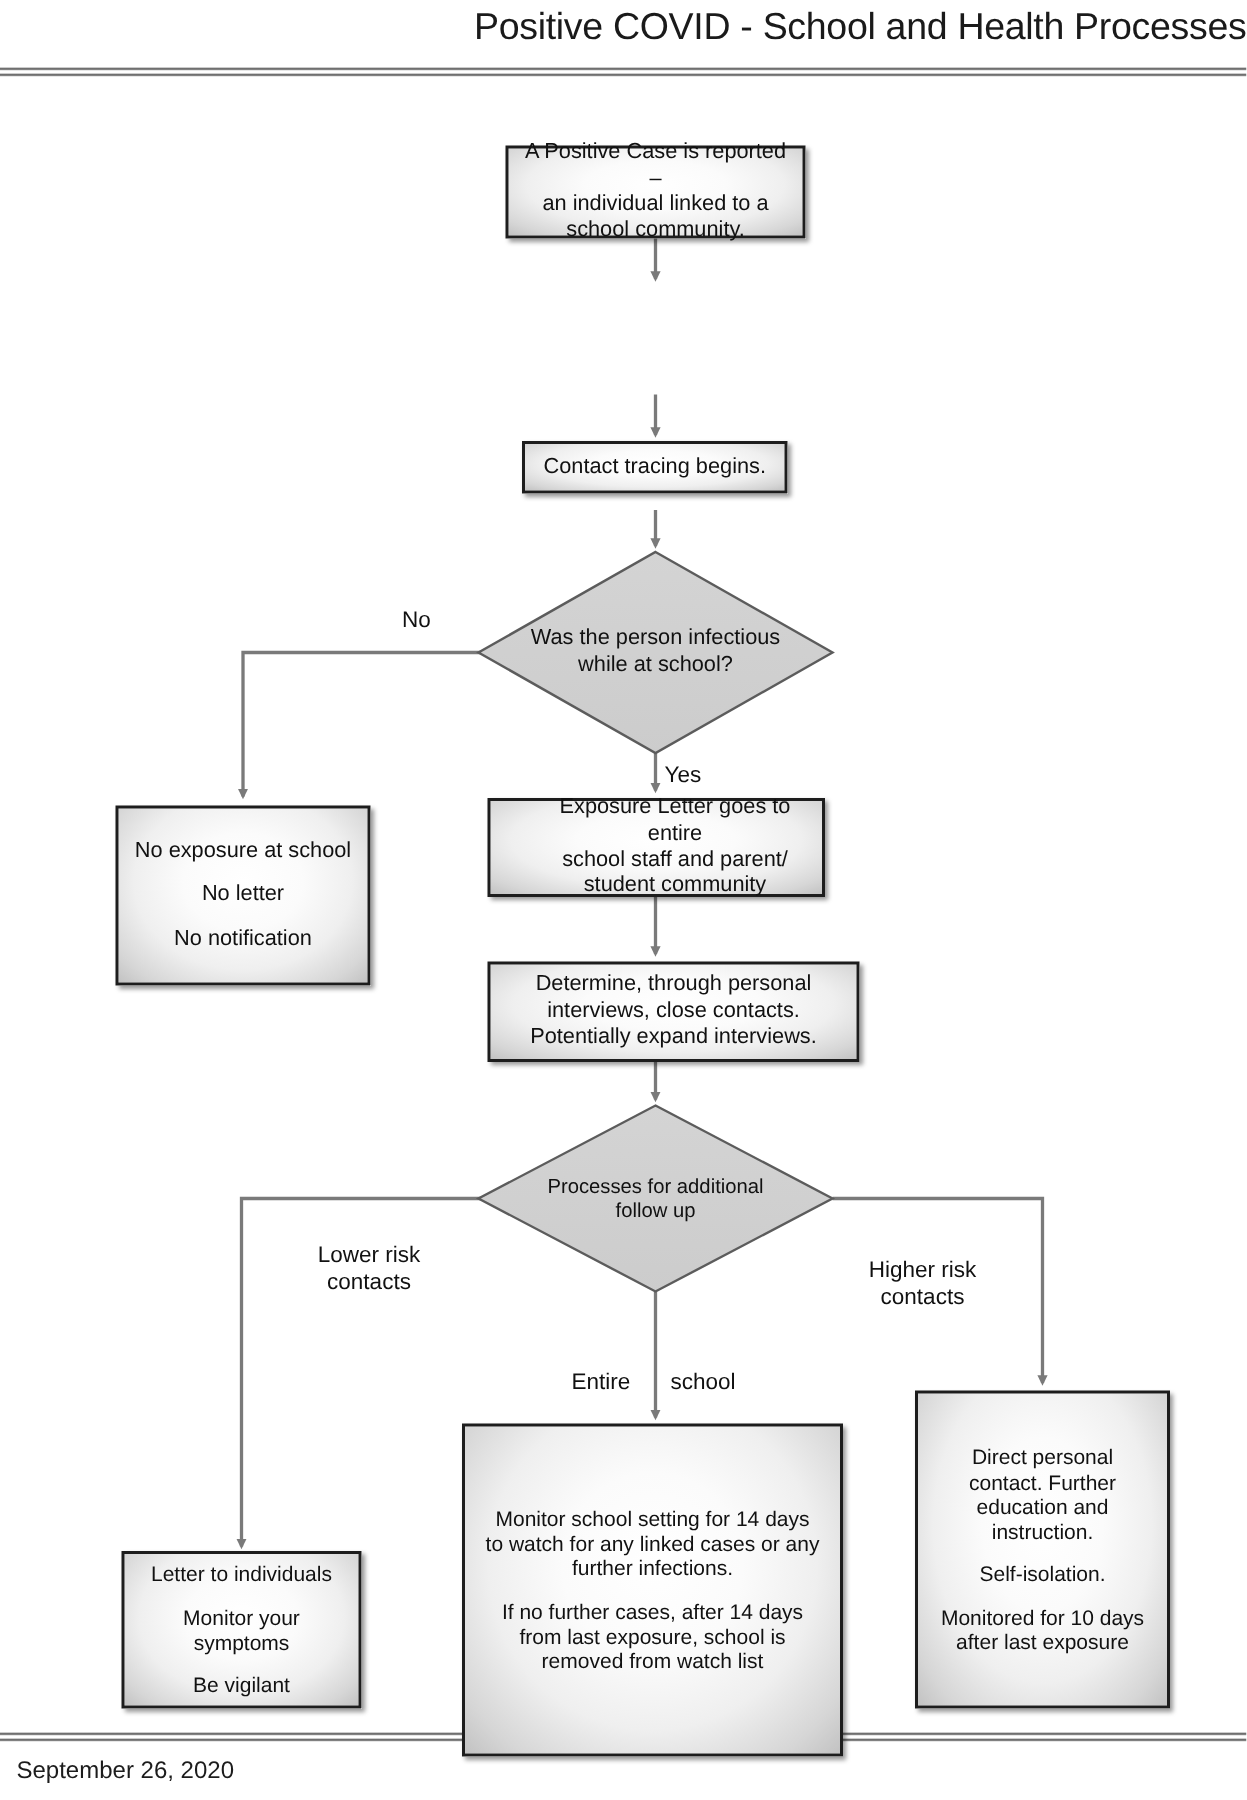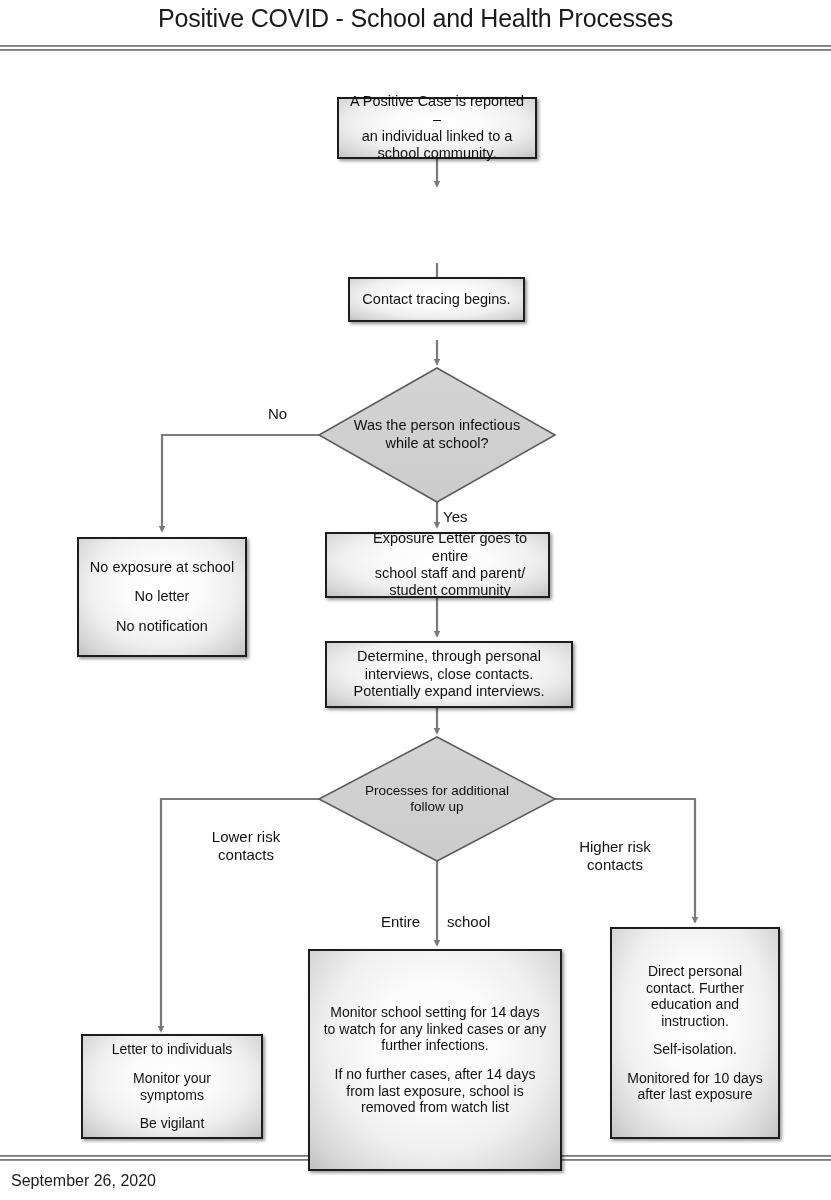--- a/index.html
+++ b/index.html
@@ -21,21 +21,21 @@
     left: 0; top: 0;
     width: 831px;
     height: 1200px;
   }
 
   .title {
     position: absolute;
     left: 0;
     top: 4px;
     width: 831px;
-    text-align: center;
+    text-align: right;
     font-size: 25px;
     color: #1a1a1a;
     font-family: "Liberation Sans", sans-serif;
     letter-spacing: -0.2px;
   }
 
   .rule {
     position: absolute;
     left: 0;
     width: 831px;
@@ -178,21 +178,21 @@
 
   <div class="node proc" style="left:337px; top:97px; width:200px; height:62px; font-size:14.5px;">
     <div class="txt">
         <div>A Positive Case is reported –</div>
         <div>an individual linked to a</div>
         <div>school community.</div>
       </div>
   </div>
 
 
-  <div class="node proc" style="left:348px; top:277px; width:177px; height:45px; font-size:14.5px;">
+  <div class="node proc" style="left:348px; top:294px; width:177px; height:35px; font-size:14.5px;">
     <div class="txt">
         <div>Contact tracing begins.</div>
       </div>
   </div>
 
   <div class="node decision" style="left:319px; top:368px; width:236px; height:134px; font-size:14.5px;">
     <div class="txt">
         <div>Was the person infectious</div>
         <div>while at school?</div>
       </div>
@@ -224,21 +224,21 @@
       </div>
   </div>
 
   <div class="node decision" style="left:319px; top:737px; width:236px; height:124px; font-size:13.5px;">
     <div class="txt">
         <div>Processes for additional</div>
         <div>follow up</div>
       </div>
   </div>
 
-  <div class="node proc" style="left:81px; top:1034px; width:182px; height:105px; font-size:14px;">
+  <div class="node proc" style="left:81px; top:1034px; width:160px; height:105px; font-size:14px;">
     <div class="txt">
         <div>Letter to individuals</div>
         <span class="blank-line"></span>
         <div>Monitor your</div>
         <div>symptoms</div>
         <span class="blank-line"></span>
         <div>Be vigilant</div>
       </div>
   </div>
 

